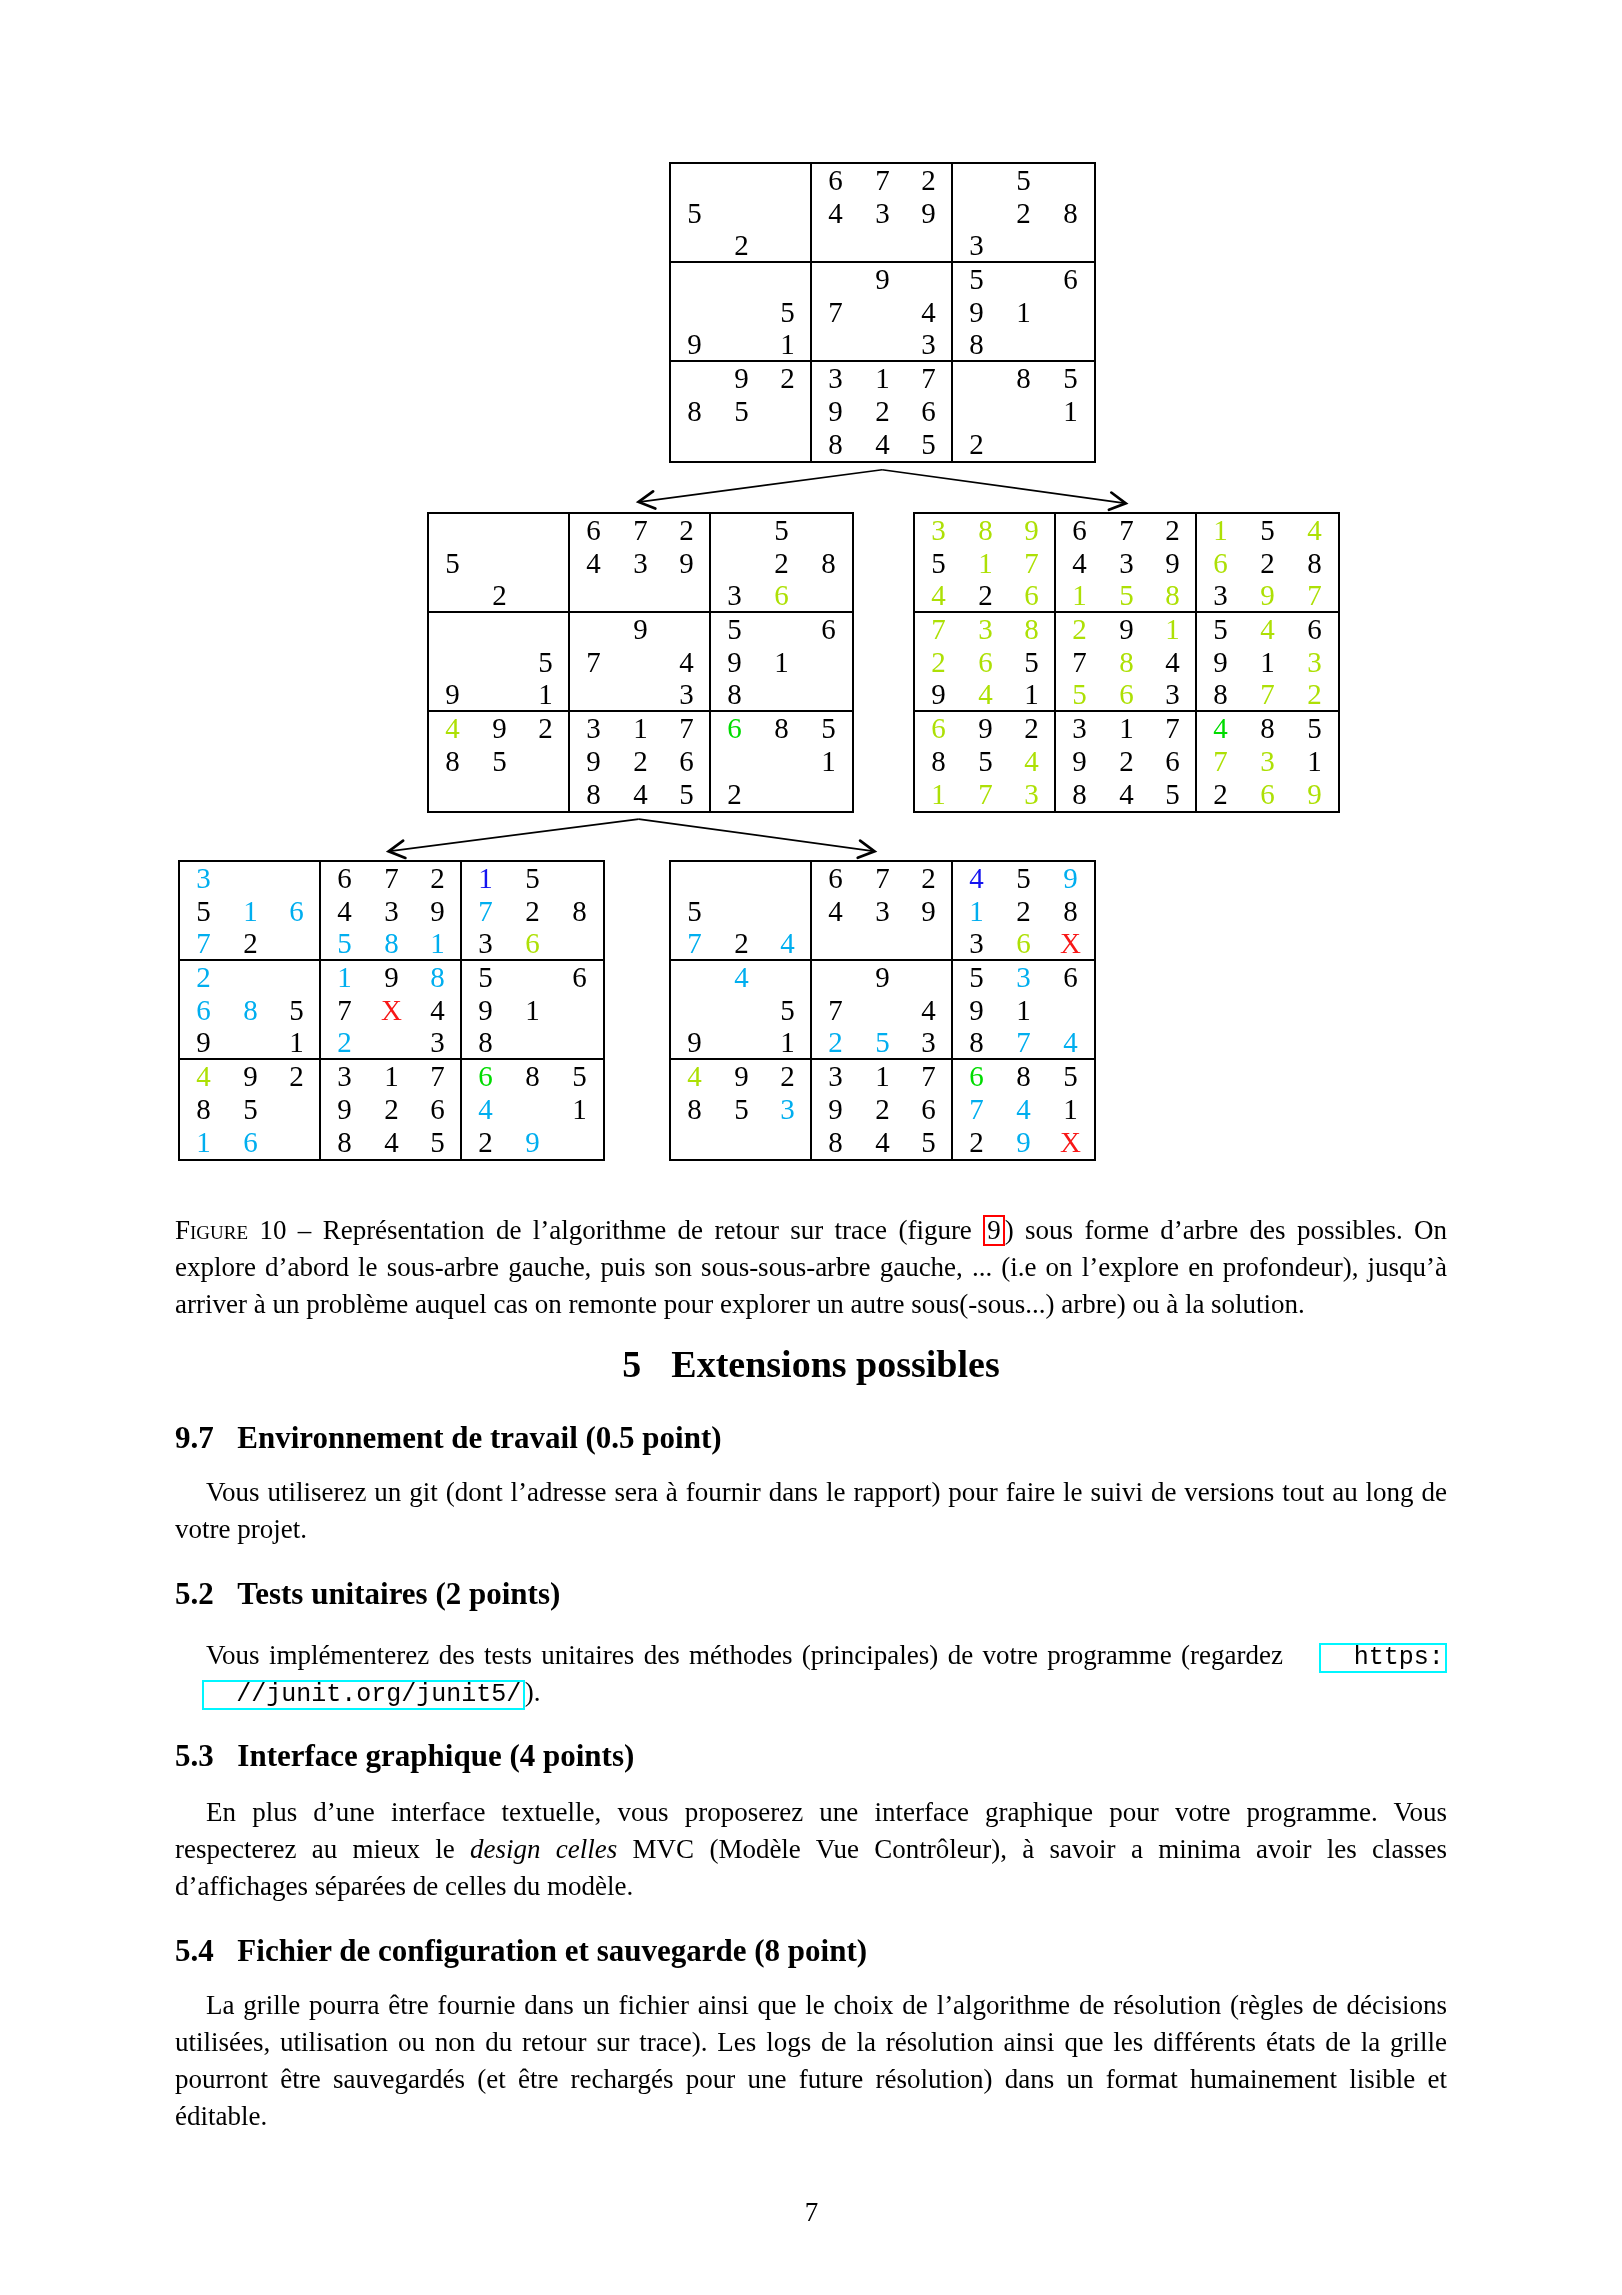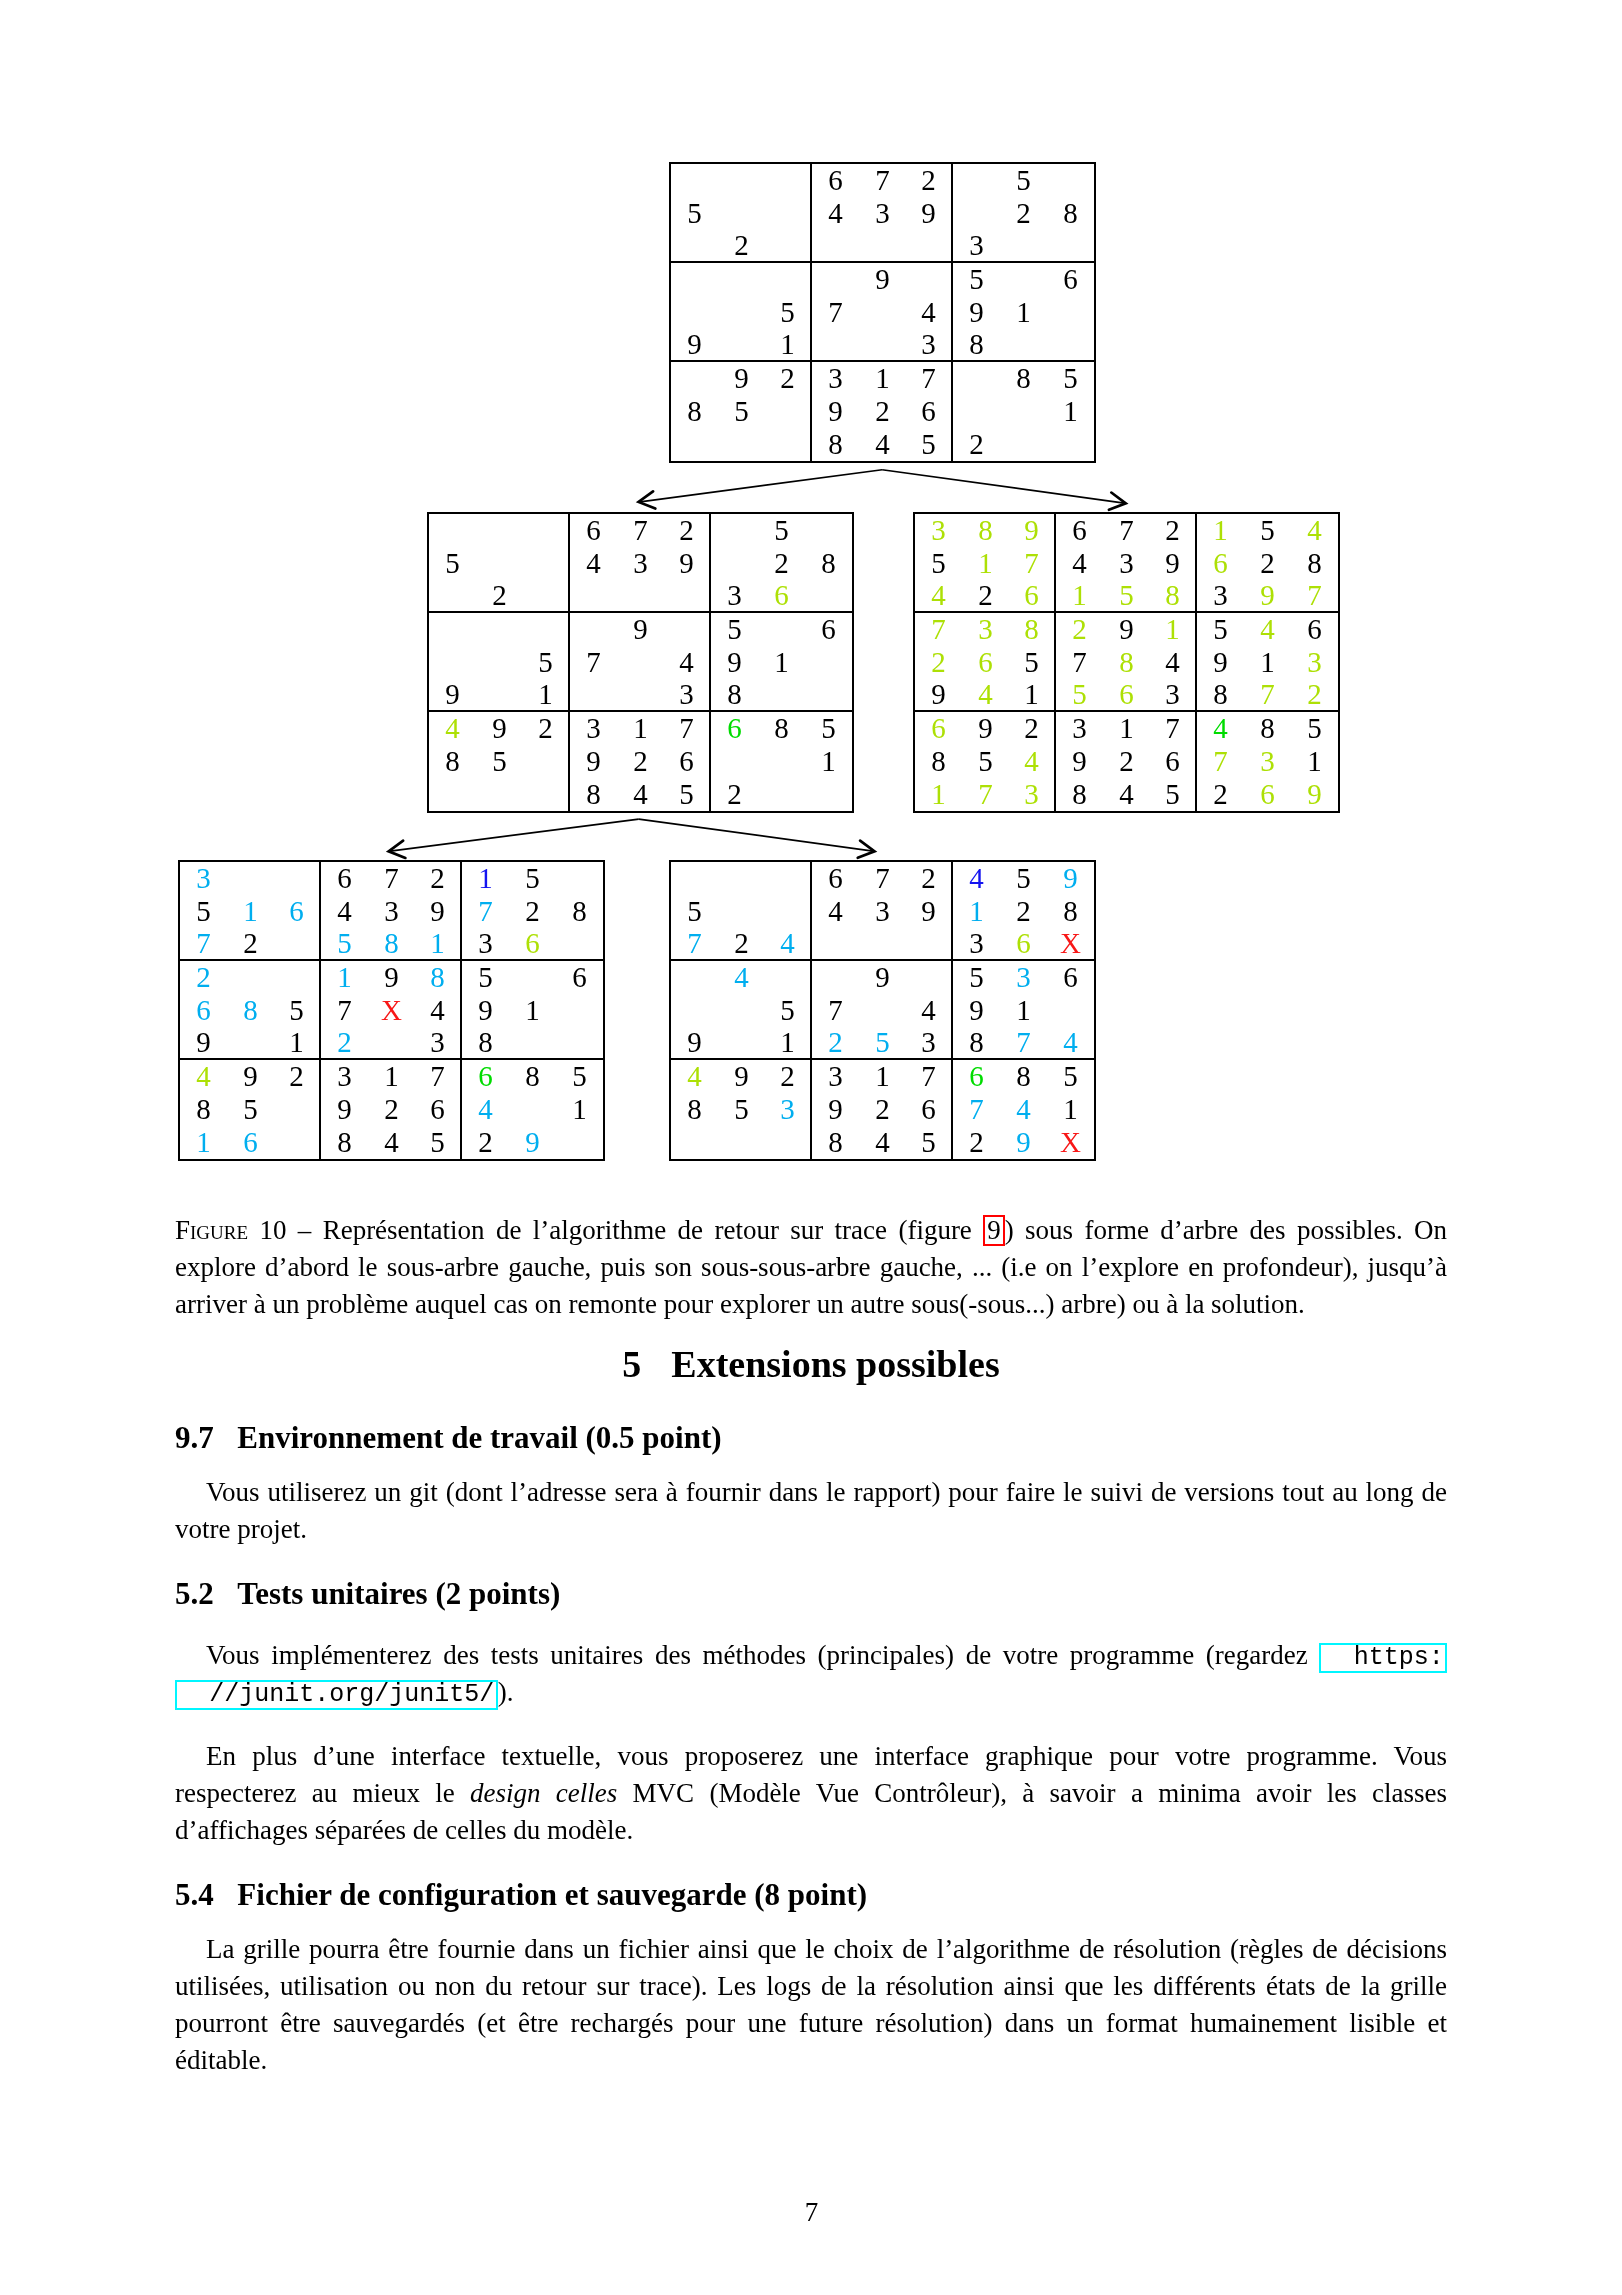--- a/index.html
+++ b/index.html
@@ -61,20 +61,21 @@
     line-height:1;
     display:inline-block;
   }
   .url-box{
     font-family:"Liberation Mono","DejaVu Sans Mono",monospace;
     font-size:25px;
     border:2px solid #00f6ff;
     padding:0 1.3px;
     line-height:1.05;
     display:inline-block;
+    margin-left:27px;
   }
   .sec-title{
     font-size:38px;
     font-weight:bold;
     line-height:42px;
     margin:0 0 35px 0;
     text-align:center;
   }
   .sec-title .sec-num{margin-right:30px;}
   .subsec-title{
@@ -538,20 +539,21 @@
     <p class="caption"><span class="caption-label">Figure</span><span> 10 – </span><span>Représentation de l’algorithme de retour sur trace (figure </span><span class="ref-box">9</span><span>) sous forme d’arbre des possibles. On explore d’abord le sous-arbre gauche, puis son sous-sous-arbre gauche, ... (i.e on l’explore en profondeur), jusqu’à arriver à un problème auquel cas on remonte pour explorer un autre sous(-sous...) arbre) ou à la solution.</span></p>
 
     <h1 class="sec-title"><span class="sec-num">5</span><span>Extensions possibles</span></h1>
 
     <h2 class="subsec-title"><span class="sec-num">9.7</span><span>Environnement de travail (0.5 point)</span></h2>
     <p class="para">Vous utiliserez un git (dont l’adresse sera à fournir dans le rapport) pour faire le suivi de versions tout au long de votre projet.</p>
 
     <h2 class="subsec-title m52"><span class="sec-num">5.2</span><span>Tests unitaires (2 points)</span></h2>
     <p class="para"><span>Vous implémenterez des tests unitaires des méthodes (principales) de votre programme (regardez </span><span class="url-box">https:</span><wbr><span class="url-box">//junit.org/junit5/</span><span>).</span></p>
 
+    <h2 class="subsec-title m53"><span class="sec-num">5.3</span><span>Interface graphique (4 points)</span></h2>
     <p class="para"><span>En plus d’une interface textuelle, vous proposerez une interface graphique pour votre programme. Vous respecterez au mieux le </span><span class="italic">design celles</span><span> MVC (Modèle Vue Contrôleur), à savoir a minima avoir les classes d’affichages séparées de celles du modèle.</span></p>
 
     <h2 class="subsec-title"><span class="sec-num">5.4</span><span>Fichier de configuration et sauvegarde (8 point)</span></h2>
     <p class="para last">La grille pourra être fournie dans un fichier ainsi que le choix de l’algorithme de résolution (règles de décisions utilisées, utilisation ou non du retour sur trace). Les logs de la résolution ainsi que les différents états de la grille pourront être sauvegardés (et être rechargés pour une future résolution) dans un format humainement lisible et éditable.</p>
 
   </div>
 
   <div class="page-number">7</div>
 
 </div>

